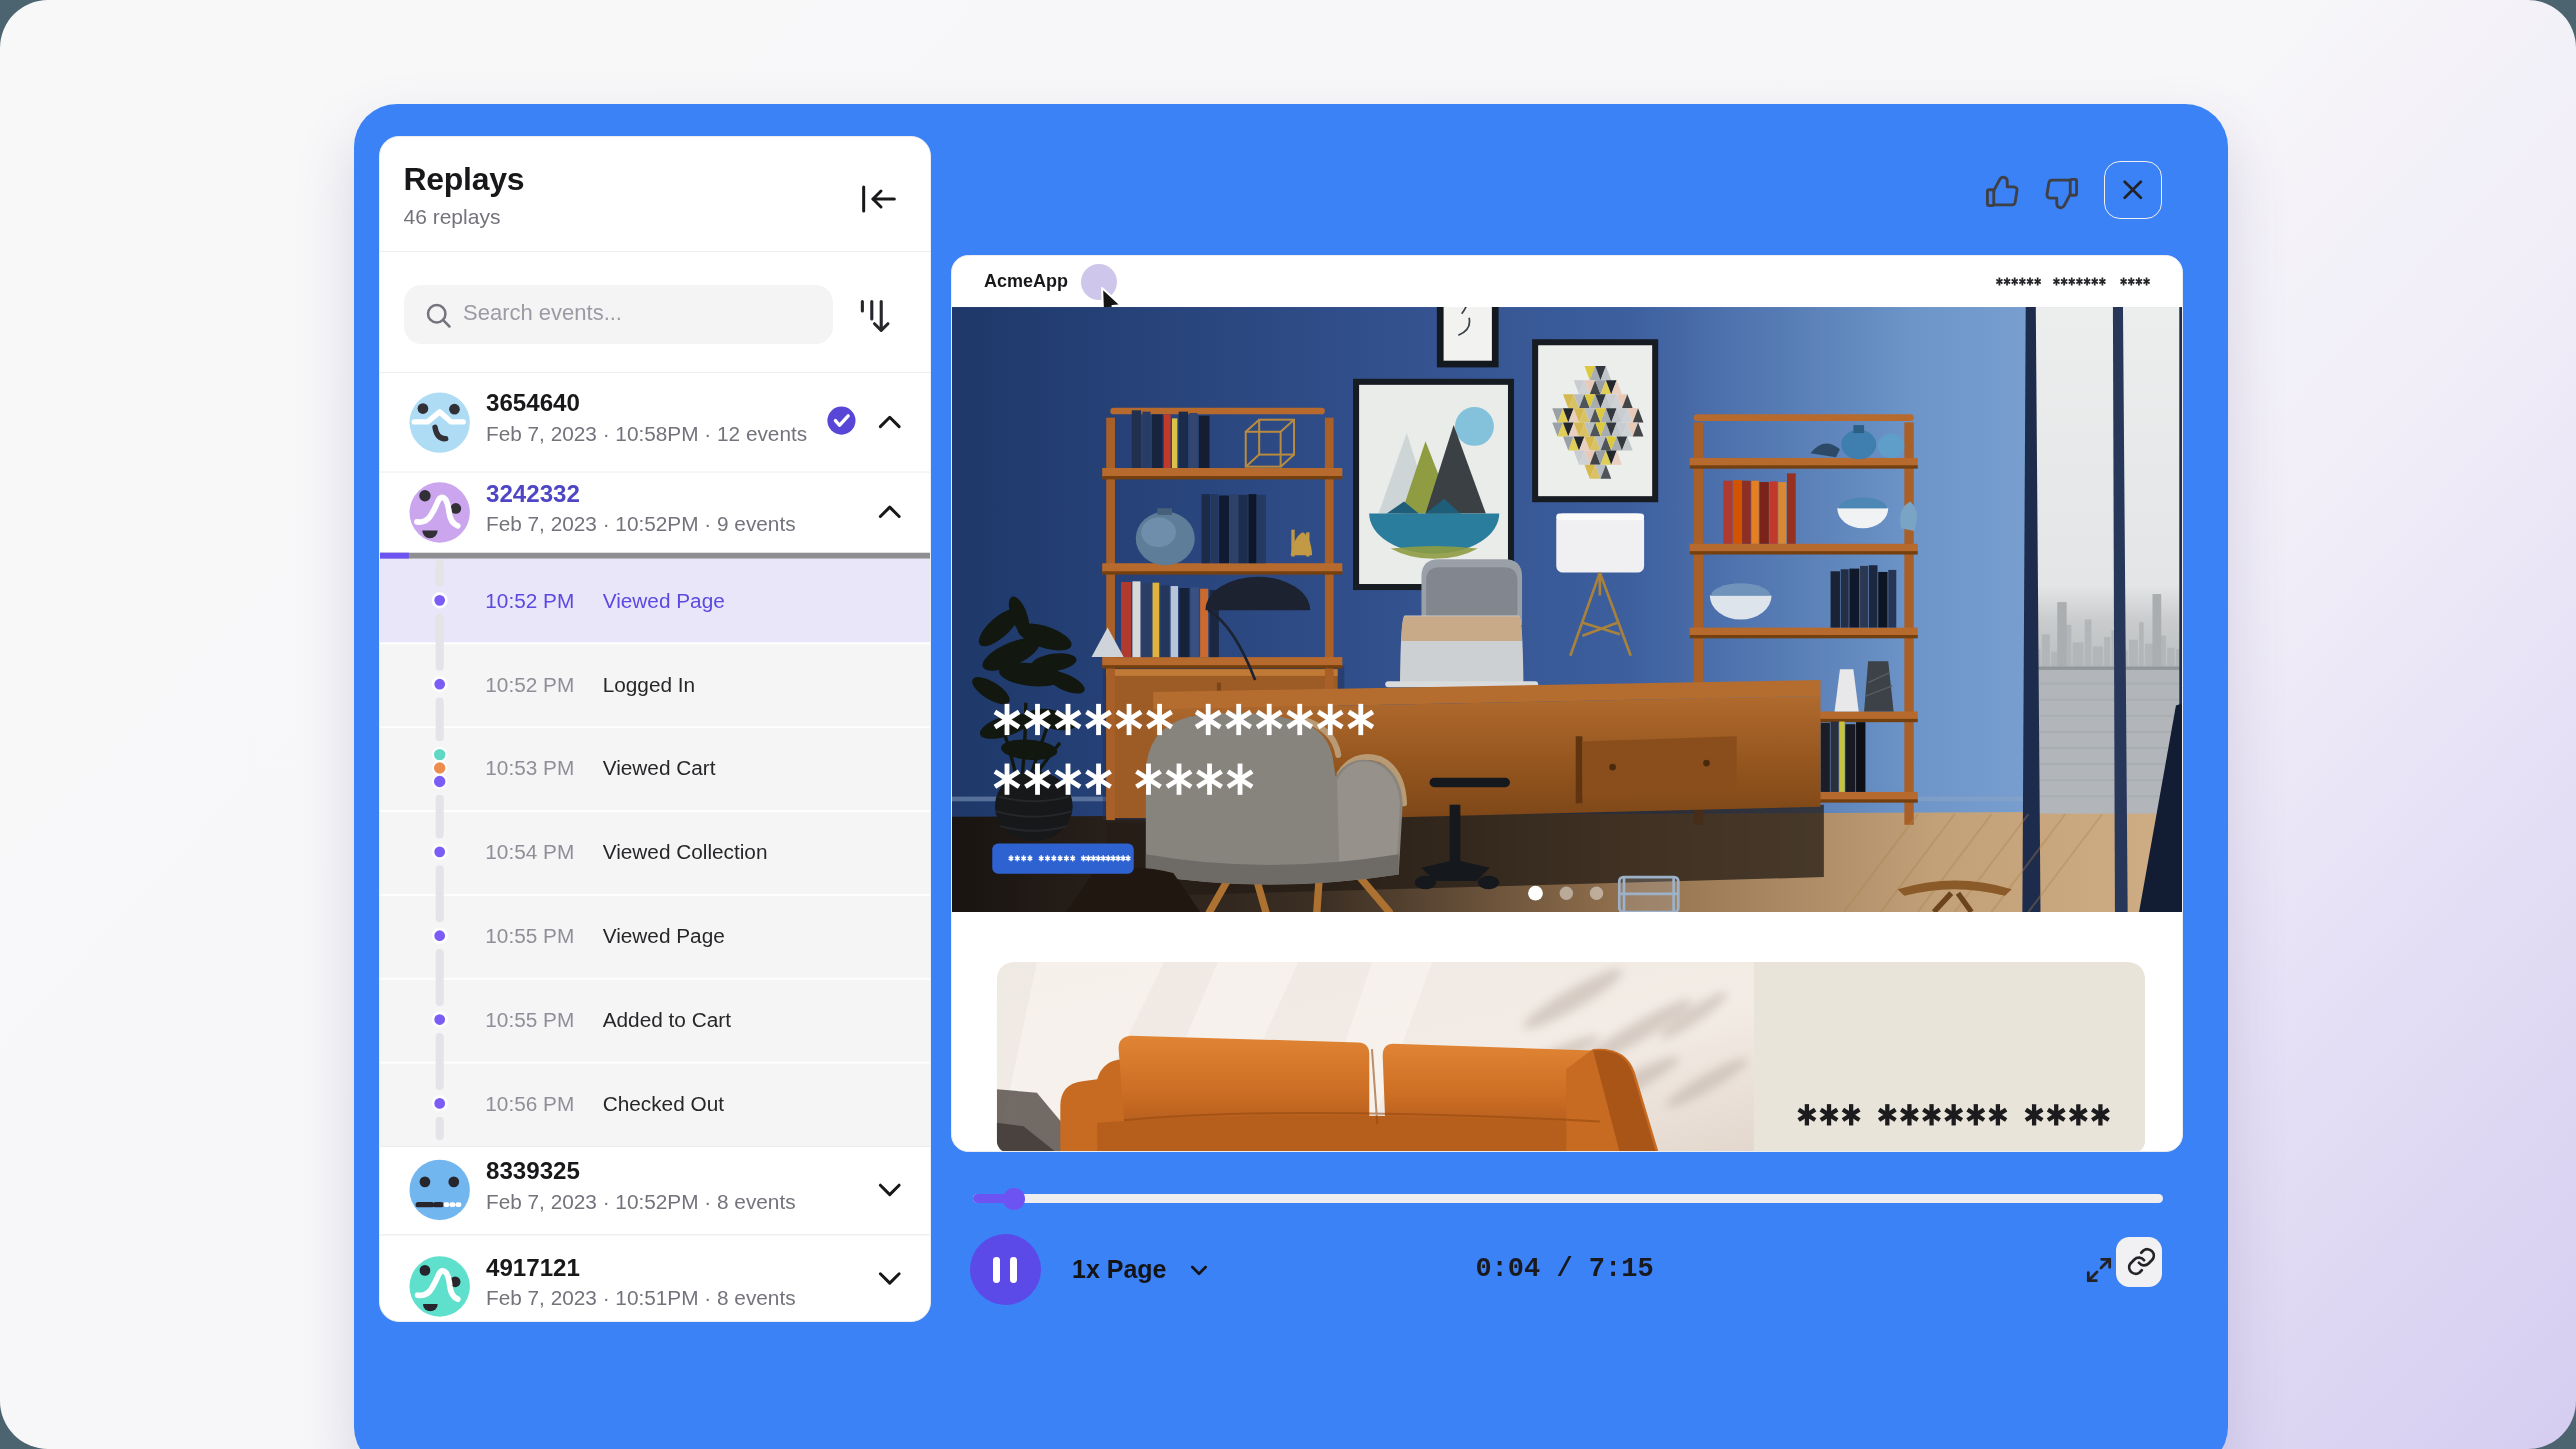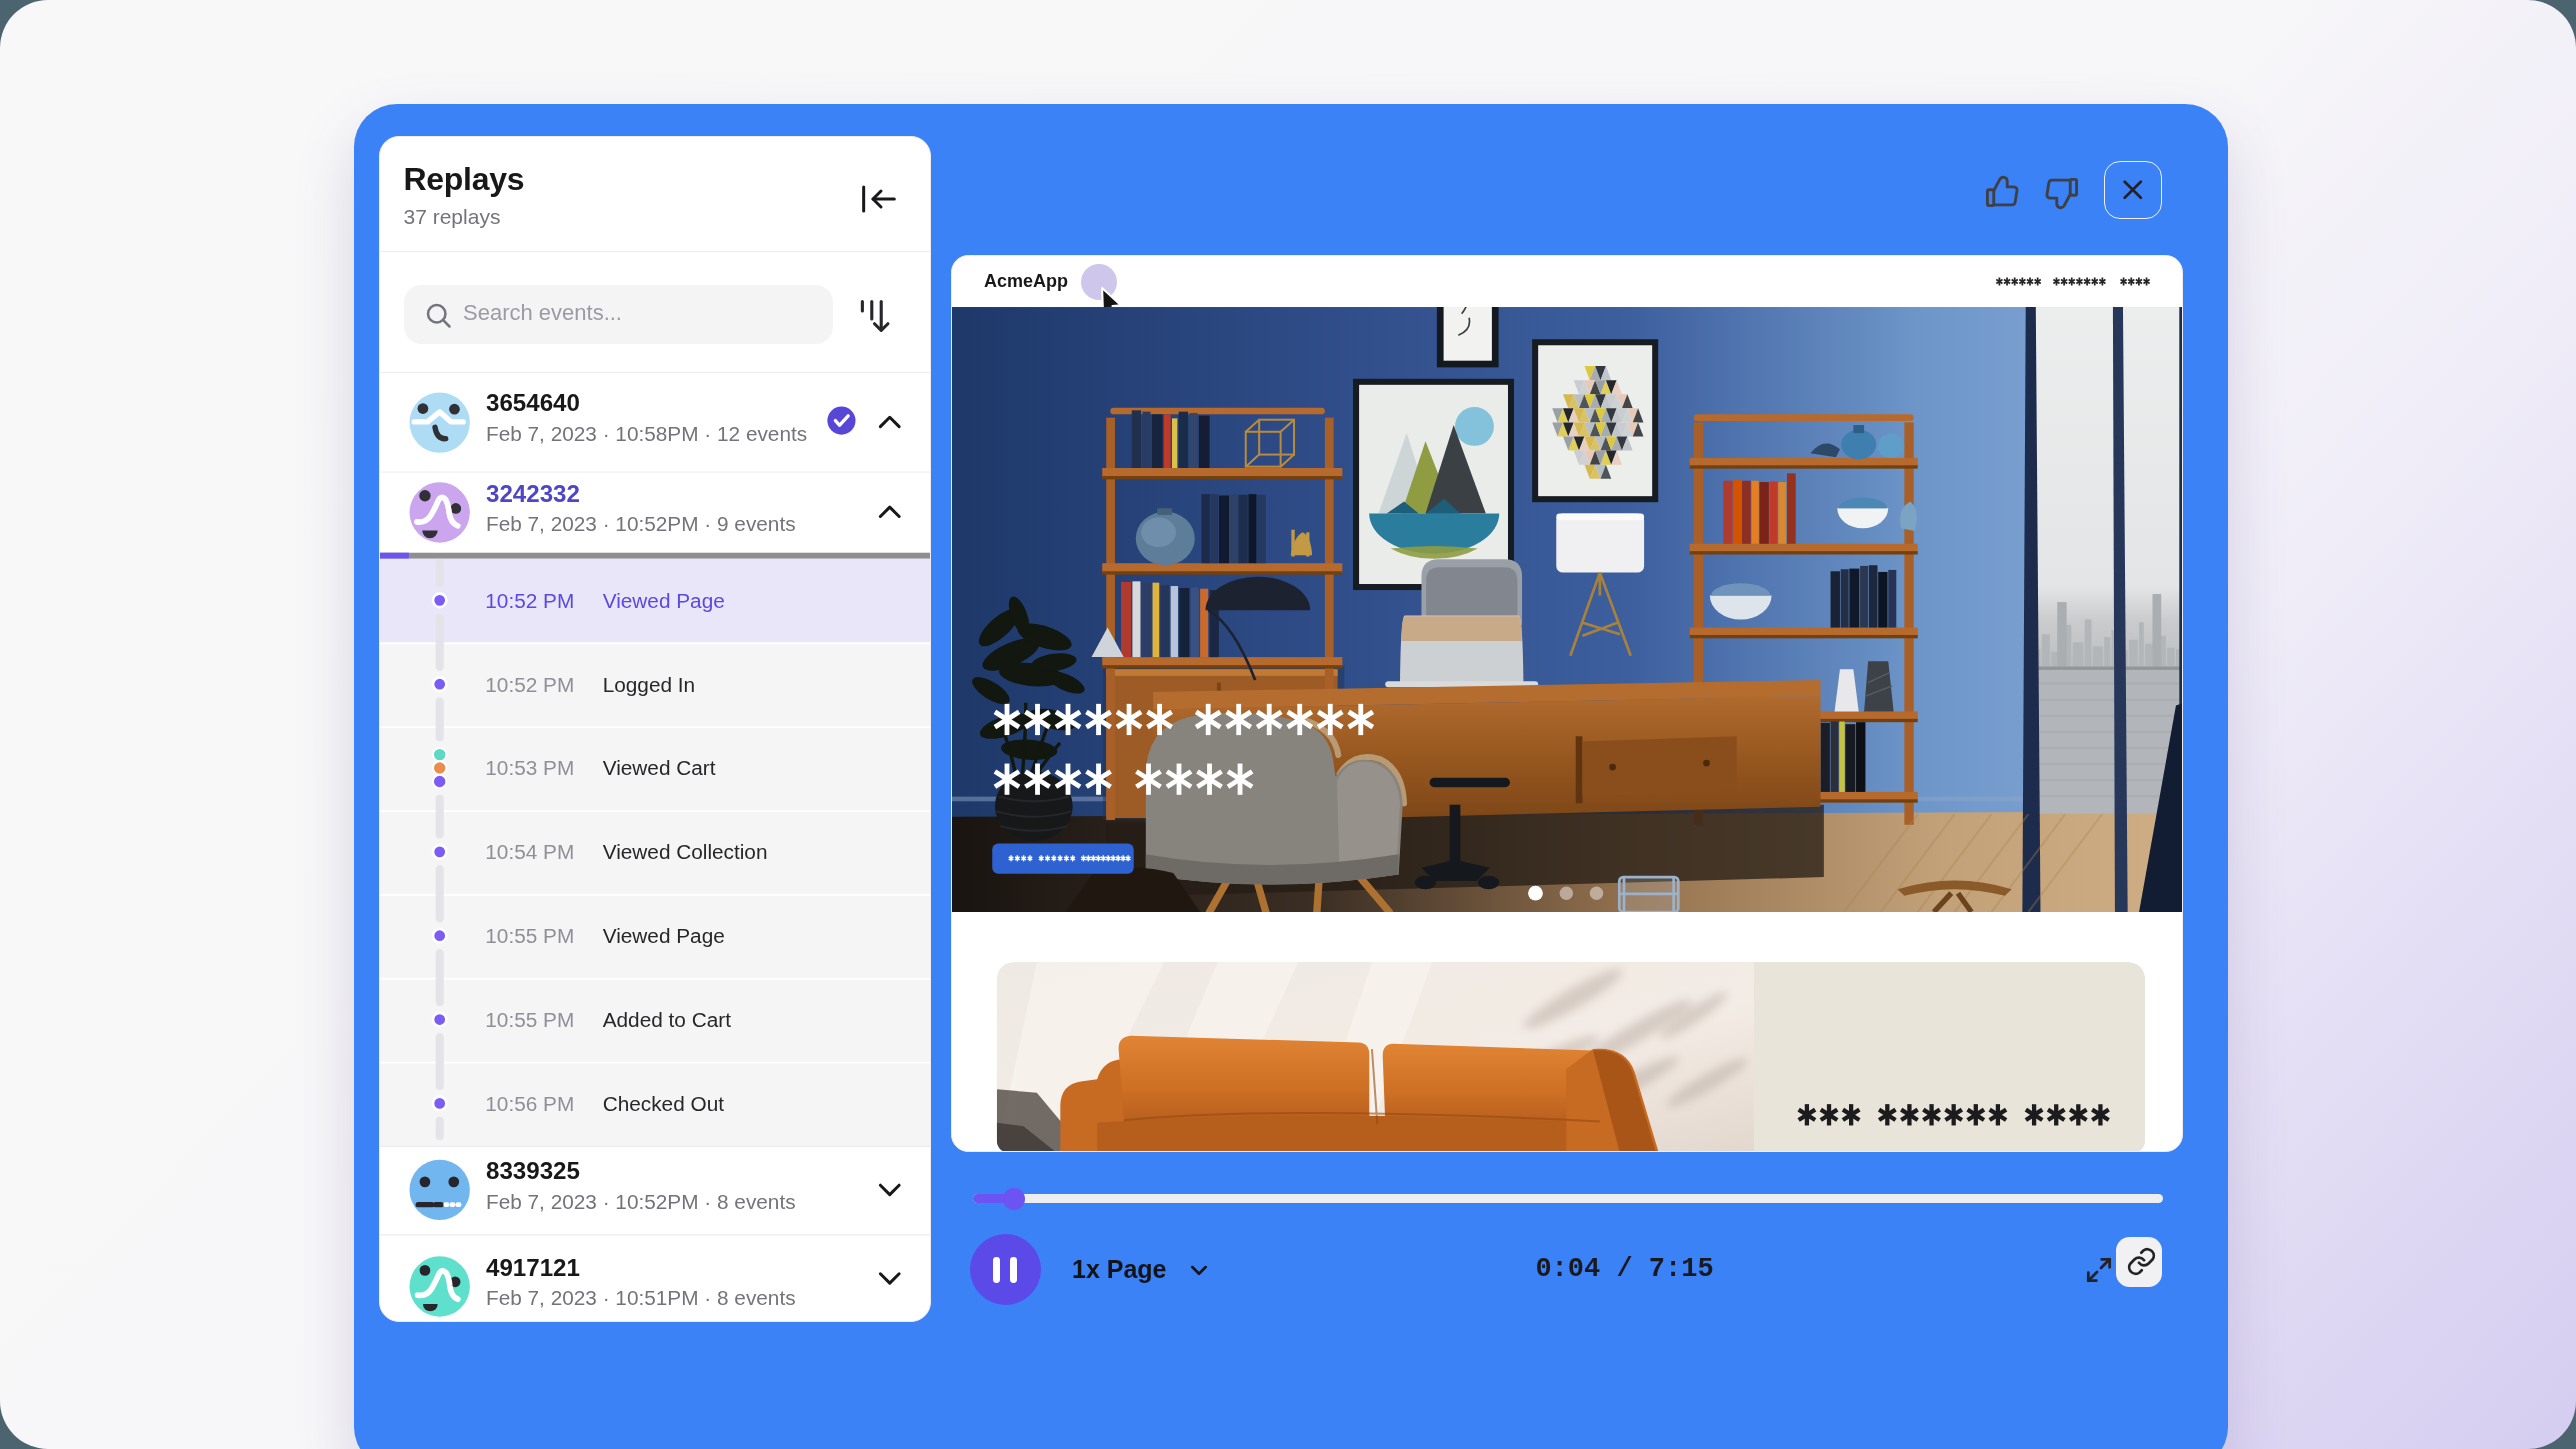--- a/index.html
+++ b/index.html
@@ -11,21 +11,21 @@
 .abs{position:absolute}
 .ink{color:#18181b}
 .gray{color:#73737c}
 svg{display:block}
 </style></head><body>
 <div class="bg"></div>
 <div class="card">
 <div class="panel">
 
 <div class="abs ink" style="left:23.5px;top:24px;font-size:32px;font-weight:bold;letter-spacing:-0.3px">Replays</div>
-<div class="abs gray" style="left:23.5px;top:68px;font-size:21px">37 replays</div>
+<div class="abs gray" style="left:23.5px;top:68px;font-size:21px">46 replays</div>
 <svg class="abs" style="left:480px;top:48px" width="38" height="28" viewBox="0 0 56 42" fill="none" stroke="#18181b" stroke-width="4.5" stroke-linecap="round" stroke-linejoin="round">
 <path d="M5 3 V39"></path>
         <path d="M19 21 H51"></path>
         <path d="M31 9 L19 21 L31 33"></path>
       </svg>
 <div class="abs" style="left:0;top:114px;width:552px;height:1.3px;background:#ededf0"></div>
 
 <div class="abs" style="left:23.5px;top:148px;width:429px;height:59px;background:#f4f4f5;border-radius:17.4px"></div>
 <svg class="abs" style="left:44px;top:164px" width="29.5" height="29.5" viewBox="0 0 44 44" fill="none" stroke="#74747e" stroke-width="3.8" stroke-linecap="round">
 <circle cx="19" cy="19" r="13"></circle>
@@ -789,21 +789,21 @@
 <div class="abs" style="left:619px;top:1090px;width:1190px;height:9.4px;border-radius:4.7px;background:#eeedf0"></div>
 <div class="abs" style="left:619px;top:1090px;width:47px;height:9.4px;border-radius:4.7px;background:#6d53f2"></div>
 <div class="abs" style="left:649px;top:1084px;width:21.5px;height:21.5px;border-radius:50%;background:#6d53f2"></div>
 <div class="abs" style="left:616px;top:1130px;width:71px;height:71px;border-radius:50%;background:#5b49e8"></div>
 <div class="abs" style="left:639px;top:1153px;width:7.4px;height:25.5px;border-radius:3.4px;background:#fff"></div>
 <div class="abs" style="left:656px;top:1153px;width:7.4px;height:25.5px;border-radius:3.4px;background:#fff"></div>
 <div class="abs" style="left:718px;top:1151px;font-size:25px;font-weight:bold;color:#141417">1x Page</div>
 <svg class="abs" style="left:833px;top:1159px" width="24" height="14.8" viewBox="0 0 36 22" fill="none" stroke="#141417" stroke-width="4" stroke-linecap="round" stroke-linejoin="round">
       <path d="M8 6 L18 16 L28 6"></path>
     </svg>
-<div class="abs" style="left:1116px;top:1150px;width:309px;text-align:center;font-family:'Liberation Mono',monospace;font-size:27px;font-weight:bold;color:#1a1a1e;letter-spacing:0px">0:04 / 7:15</div>
+<div class="abs" style="left:1056px;top:1150px;width:309px;text-align:center;font-family:'Liberation Mono',monospace;font-size:27px;font-weight:bold;color:#1a1a1e;letter-spacing:0px">0:04 / 7:15</div>
 <svg class="abs" style="left:1729px;top:1150px" width="32" height="32" viewBox="0 0 24 24" fill="none" stroke="#232327" stroke-width="2.1" stroke-linecap="round" stroke-linejoin="round">
 <path d="M14 4 H20 V10"></path>
       <path d="M20 4 L13.5 10.5"></path>
       <path d="M10 20 H4 V14"></path>
       <path d="M4 20 L10.5 13.5"></path>
     </svg>
 <div class="abs" style="left:1762px;top:1133px;width:46px;height:50px;border-radius:13.4px;background:#f1f0f3"></div>
 <svg class="abs" style="left:1772px;top:1142px" width="31" height="31" viewBox="0 0 24 24" fill="none" stroke="#232327" stroke-width="2.1" stroke-linecap="round" stroke-linejoin="round">
 <path d="M10 13a5 5 0 0 0 7.5.5l3-3a5 5 0 0 0-7-7l-1.7 1.7"></path>
       <path d="M14 11a5 5 0 0 0-7.5-.5l-3 3a5 5 0 0 0 7 7l1.7-1.7"></path>

